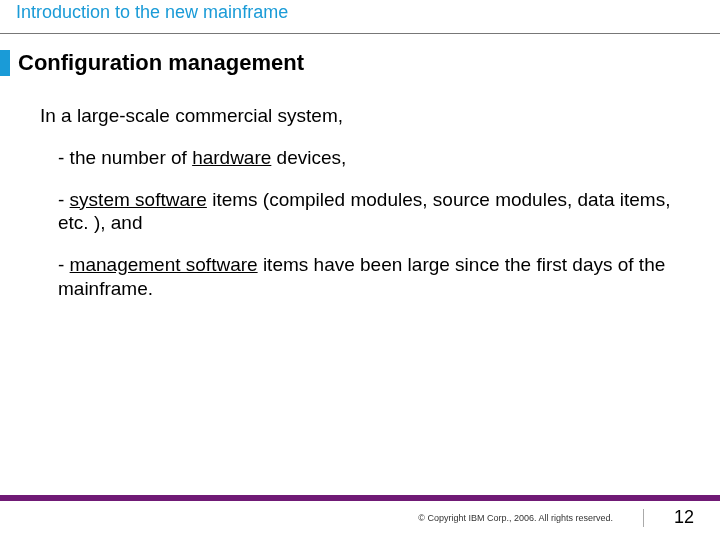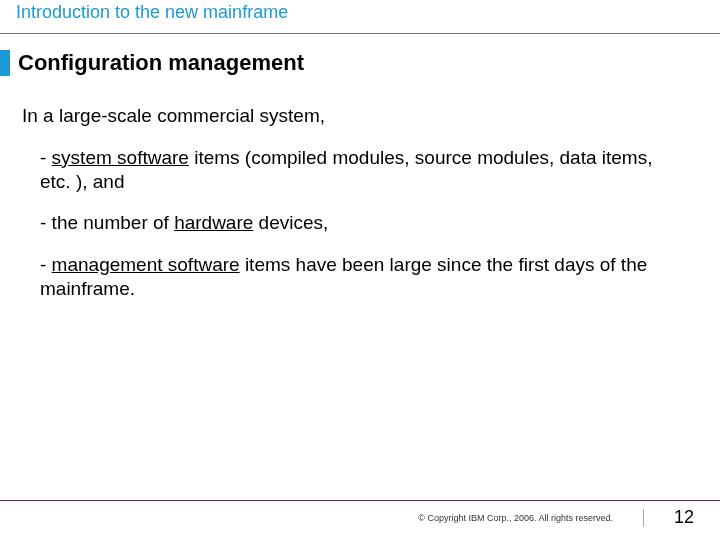--- a/index.html
+++ b/index.html
@@ -24,29 +24,29 @@
     margin-top: 16px;
     display: flex; align-items: center;
   }
   .title-bar {
     width: 10px; height: 26px; background: #1a9bd7; margin-right: 8px;
   }
   .slide-title {
     font-size: 22px; font-weight: 700;
   }
   .body {
-    padding: 28px 40px 0 22px;
+    padding: 28px 40px 0 40px;
     font-size: 19px; line-height: 1.25;
   }
   .body p { margin-bottom: 18px; }
   .bullet { padding-left: 18px; }
   .ul { text-decoration: underline; }
   .footer {
     position: absolute; left: 0; right: 0; bottom: 12px;
-    border-top: 1px solid #701a75;
+    border-top: 6px solid #701a75;
     padding-top: 6px;
     display: flex; align-items: center; justify-content: flex-end;
     gap: 30px; padding-right: 26px;
     font-size: 9px; color: #333;
   }
   .footer-divider {
     width: 1px; height: 18px; background: #aaa;
   }
   .page-num { font-size: 18px; color: #000; text-align: right; }
 </style>
@@ -108,25 +108,25 @@
 
   <div class="title-row">
     <div class="title-bar"></div>
     <div class="slide-title">Configuration management</div>
   </div>
 
   <div class="body">
     <p>In a large-scale commercial system,</p>
 
     <p class="bullet">
-      <span> - </span><span class="ul">system software</span><span> items (compiled modules, source modules, data items, etc. ), and</span>
+      <span> - the number of </span><span class="ul">hardware</span><span> devices,</span>
     </p>
 
     <p class="bullet">
-      <span> - the number of </span><span class="ul">hardware</span><span> devices,</span>
+      <span> - </span><span class="ul">system software</span><span> items (compiled modules, source modules, data items, etc. ), and</span>
     </p>
 
     <p class="bullet">
       <span> - </span><span class="ul">management software</span><span> items have been large since the first days of the mainframe.</span>
     </p>
   </div>
 
   <div class="footer">
     <span>© Copyright IBM Corp., 2006. All rights reserved.</span>
     <div class="footer-divider"></div>

